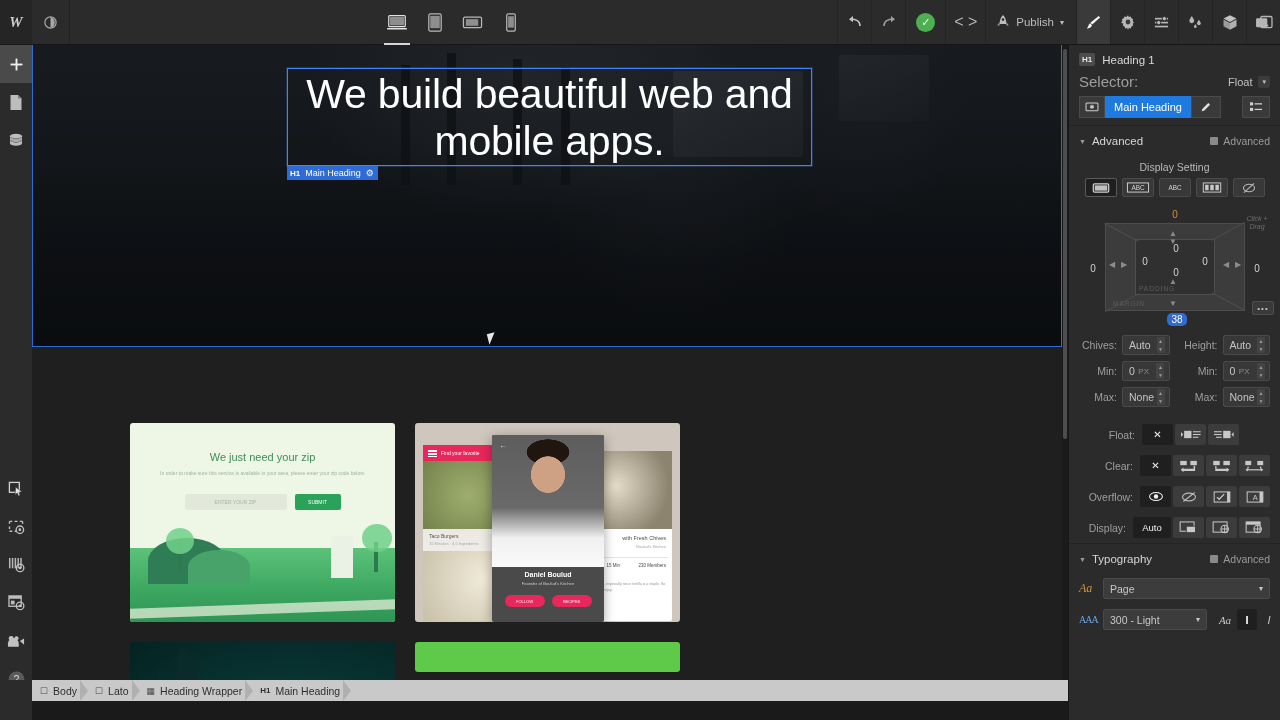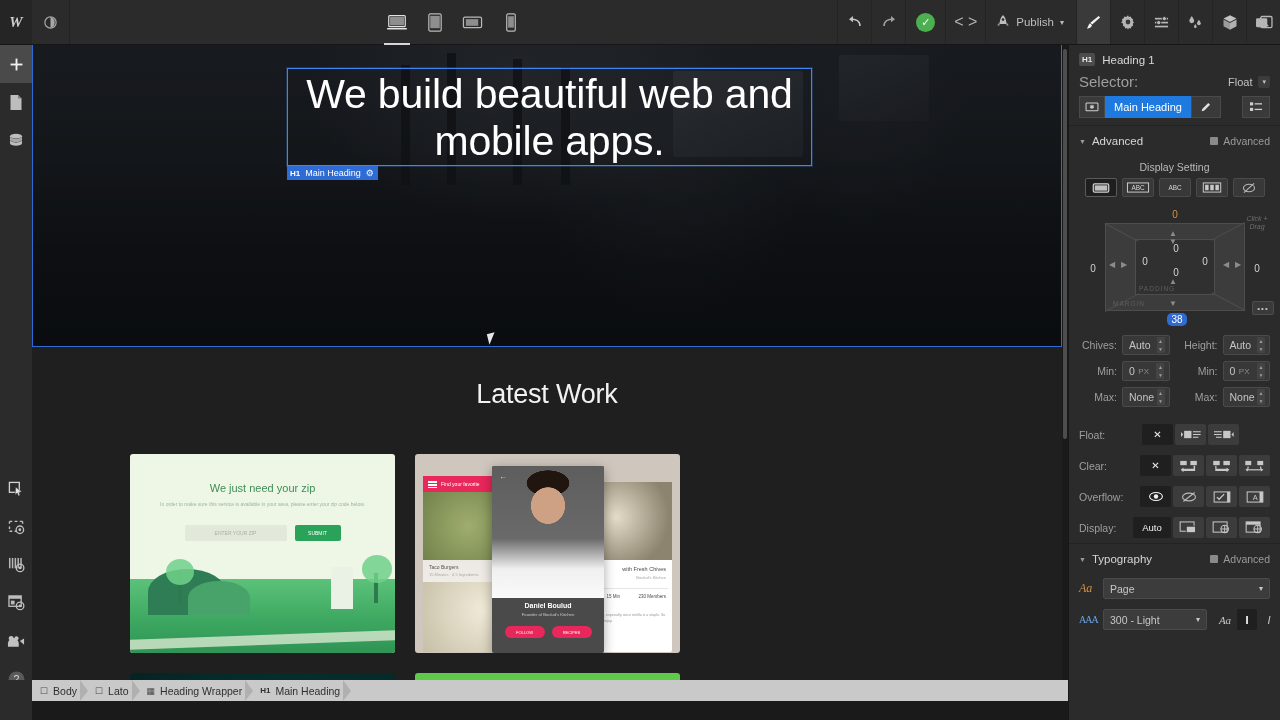--- a/index.html
+++ b/index.html
@@ -388,21 +388,21 @@
     color:#c5c5c5; font-size:10.5px; position:relative; justify-content:space-between;
   }
   .size-field .unit { color:#8a8a8a; font-size:8px; margin-right:2px; }
   .stepper {
     width:8px; height:16px; background:#444; border-radius:1px; margin-left:2px;
     display:flex; flex-direction:column; align-items:center;
     justify-content:space-around; color:#9e9e9e; font-size:5px;
   }
 
   .opt-row { display:flex; align-items:center; gap:7px; padding:5px 10px; }
-  .opt-lbl { color:#9e9e9e; font-size:10.5px; width:56px; }
+  .opt-lbl { color:#9e9e9e; font-size:10.5px; width:56px; text-align:right; }
   .opt-btns { display:flex; gap:2px; }
   .opt-btn {
     width:31px; height:21px; background:#3c3c3c; border-radius:2px;
     display:flex; align-items:center; justify-content:center;
     color:#c8c8c8; font-size:10px;
   }
   .opt-btn.on { background:#1f1f1f; color:#f0f0f0; }
   .opt-btn.w-auto { width:38px; font-size:9.5px; }
 
   .typo-row { display:flex; align-items:center; gap:6px; padding:5px 10px; }
@@ -637,21 +637,20 @@
         </div>
         <div class="sel-badge">
           <span class="tagname">H1</span>
           <span>Main Heading</span>
           <span class="gear">⚙</span>
         </div>
 
       </div>
 
       <div class="work-sec">
-        <div class="work-title">Latest Work</div>
 
         <div class="cards">
 
           <div class="card c-zip">
             <div class="zt">We just need your zip</div>
             <div class="zs">In order to make sure this service is available in your area, please enter your zip code below.</div>
             <div class="zrow">
               <div class="zin">ENTER YOUR ZIP</div>
               <div class="zbt">SUBMIT</div>
             </div>

